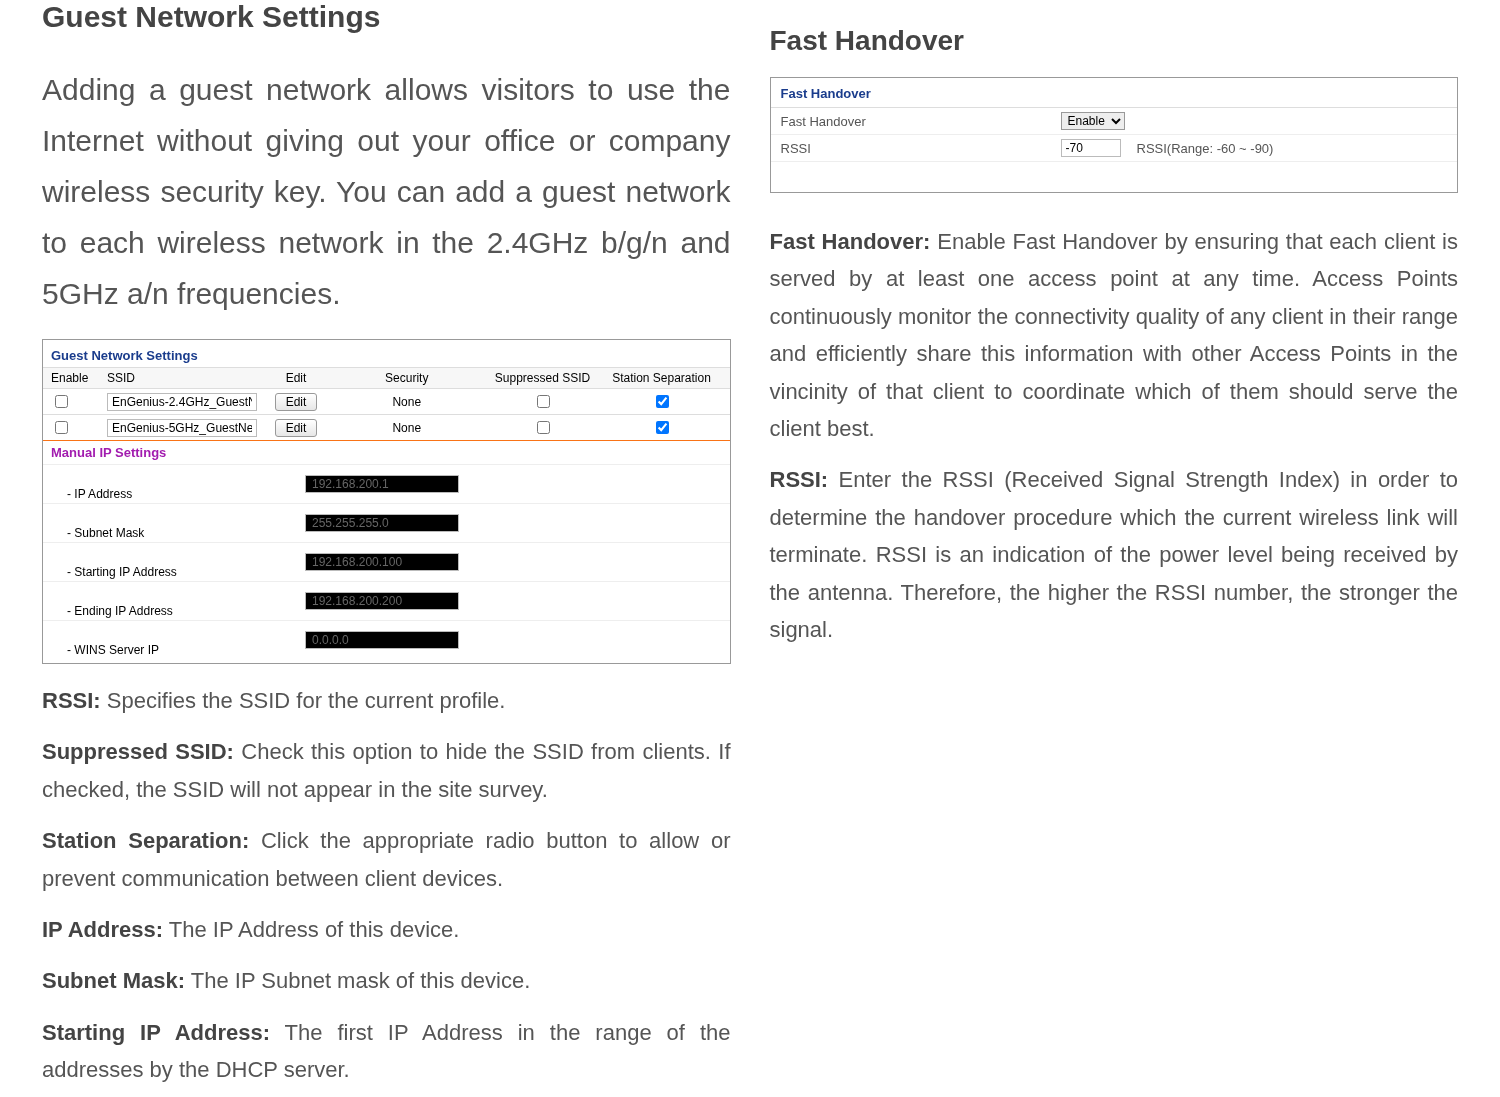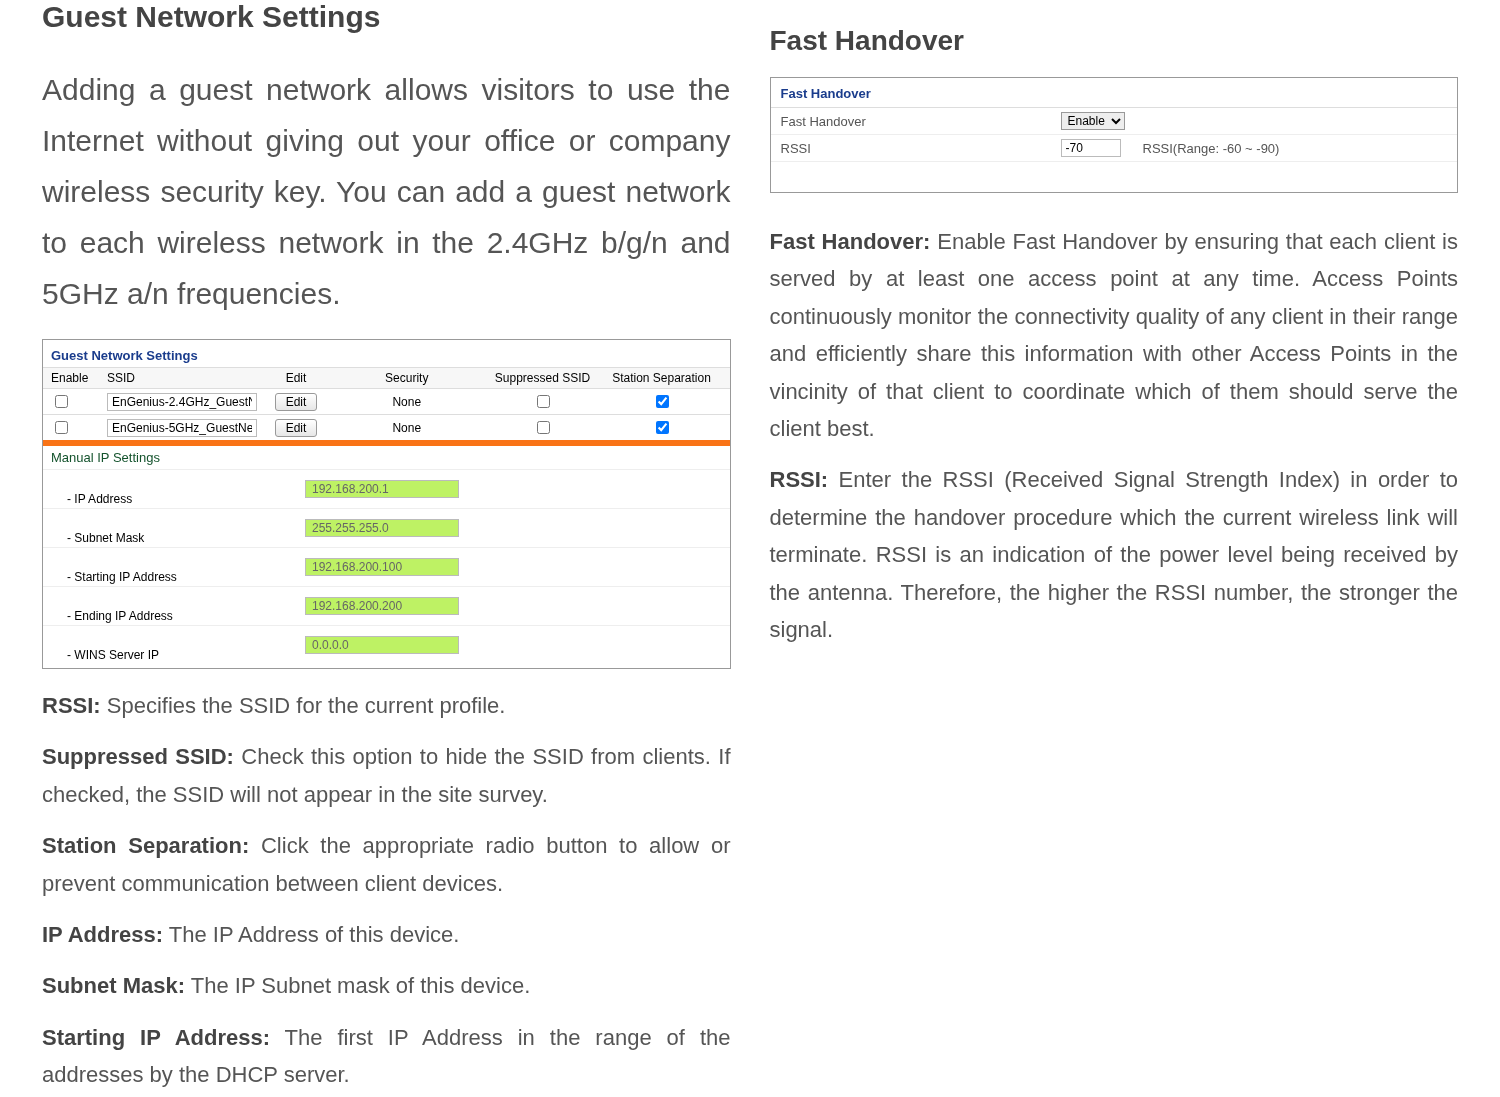--- a/index.html
+++ b/index.html
@@ -94,36 +94,36 @@
     background: linear-gradient(#fff,#e6e6e6);
     border-radius: 3px;
     padding: 1px 10px;
     font-size: 12px;
     font-family: Arial;
   }
   .ss-check {
     width: 13px; height: 13px;
   }
   .ss-subtitle {
-    color: #14532d;
-    font-weight: normal;
+    color: #a21caf;
+    font-weight: bold;
     padding: 4px 8px;
-    border-top: 6px solid #f97316;
+    border-top: 1px solid #f97316;
     font-size: 13px;
   }
   .ss-field {
     display: flex;
     align-items: center;
     padding: 2px 8px 2px 24px;
     border-top: 1px solid #eee;
   }
   .ss-field .lbl { width: 238px; font-size: 12px; margin-top: 20px;}
   .ss-field .val {
     border: 1px solid #bbb;
-    background: #bef264;
+    background: #000000;
     padding: 1px 6px;
     width: 140px;
     color: #666;
     font-size: 12px;
   }
   .ss-fast {
     border: 1px solid #999;
     background: #fff;
     font-size: 13px;
     margin-bottom: 30px;
@@ -148,21 +148,21 @@
     font-size: 12px;
     background: #eee;
     padding: 0 2px;
     font-family: Arial;
   }
   .rssi-input {
     border: 1px solid #bbb;
     width: 50px;
     padding: 1px 4px;
     font-size: 12px;
-    margin-right: 22px;
+    margin-right: 16px;
     font-family: Arial;
   }
   .page-num {
     text-align: center;
     font-size: 20px;
     color: #555;
     margin-top: 20px;
   }
 </style>
 </head>

